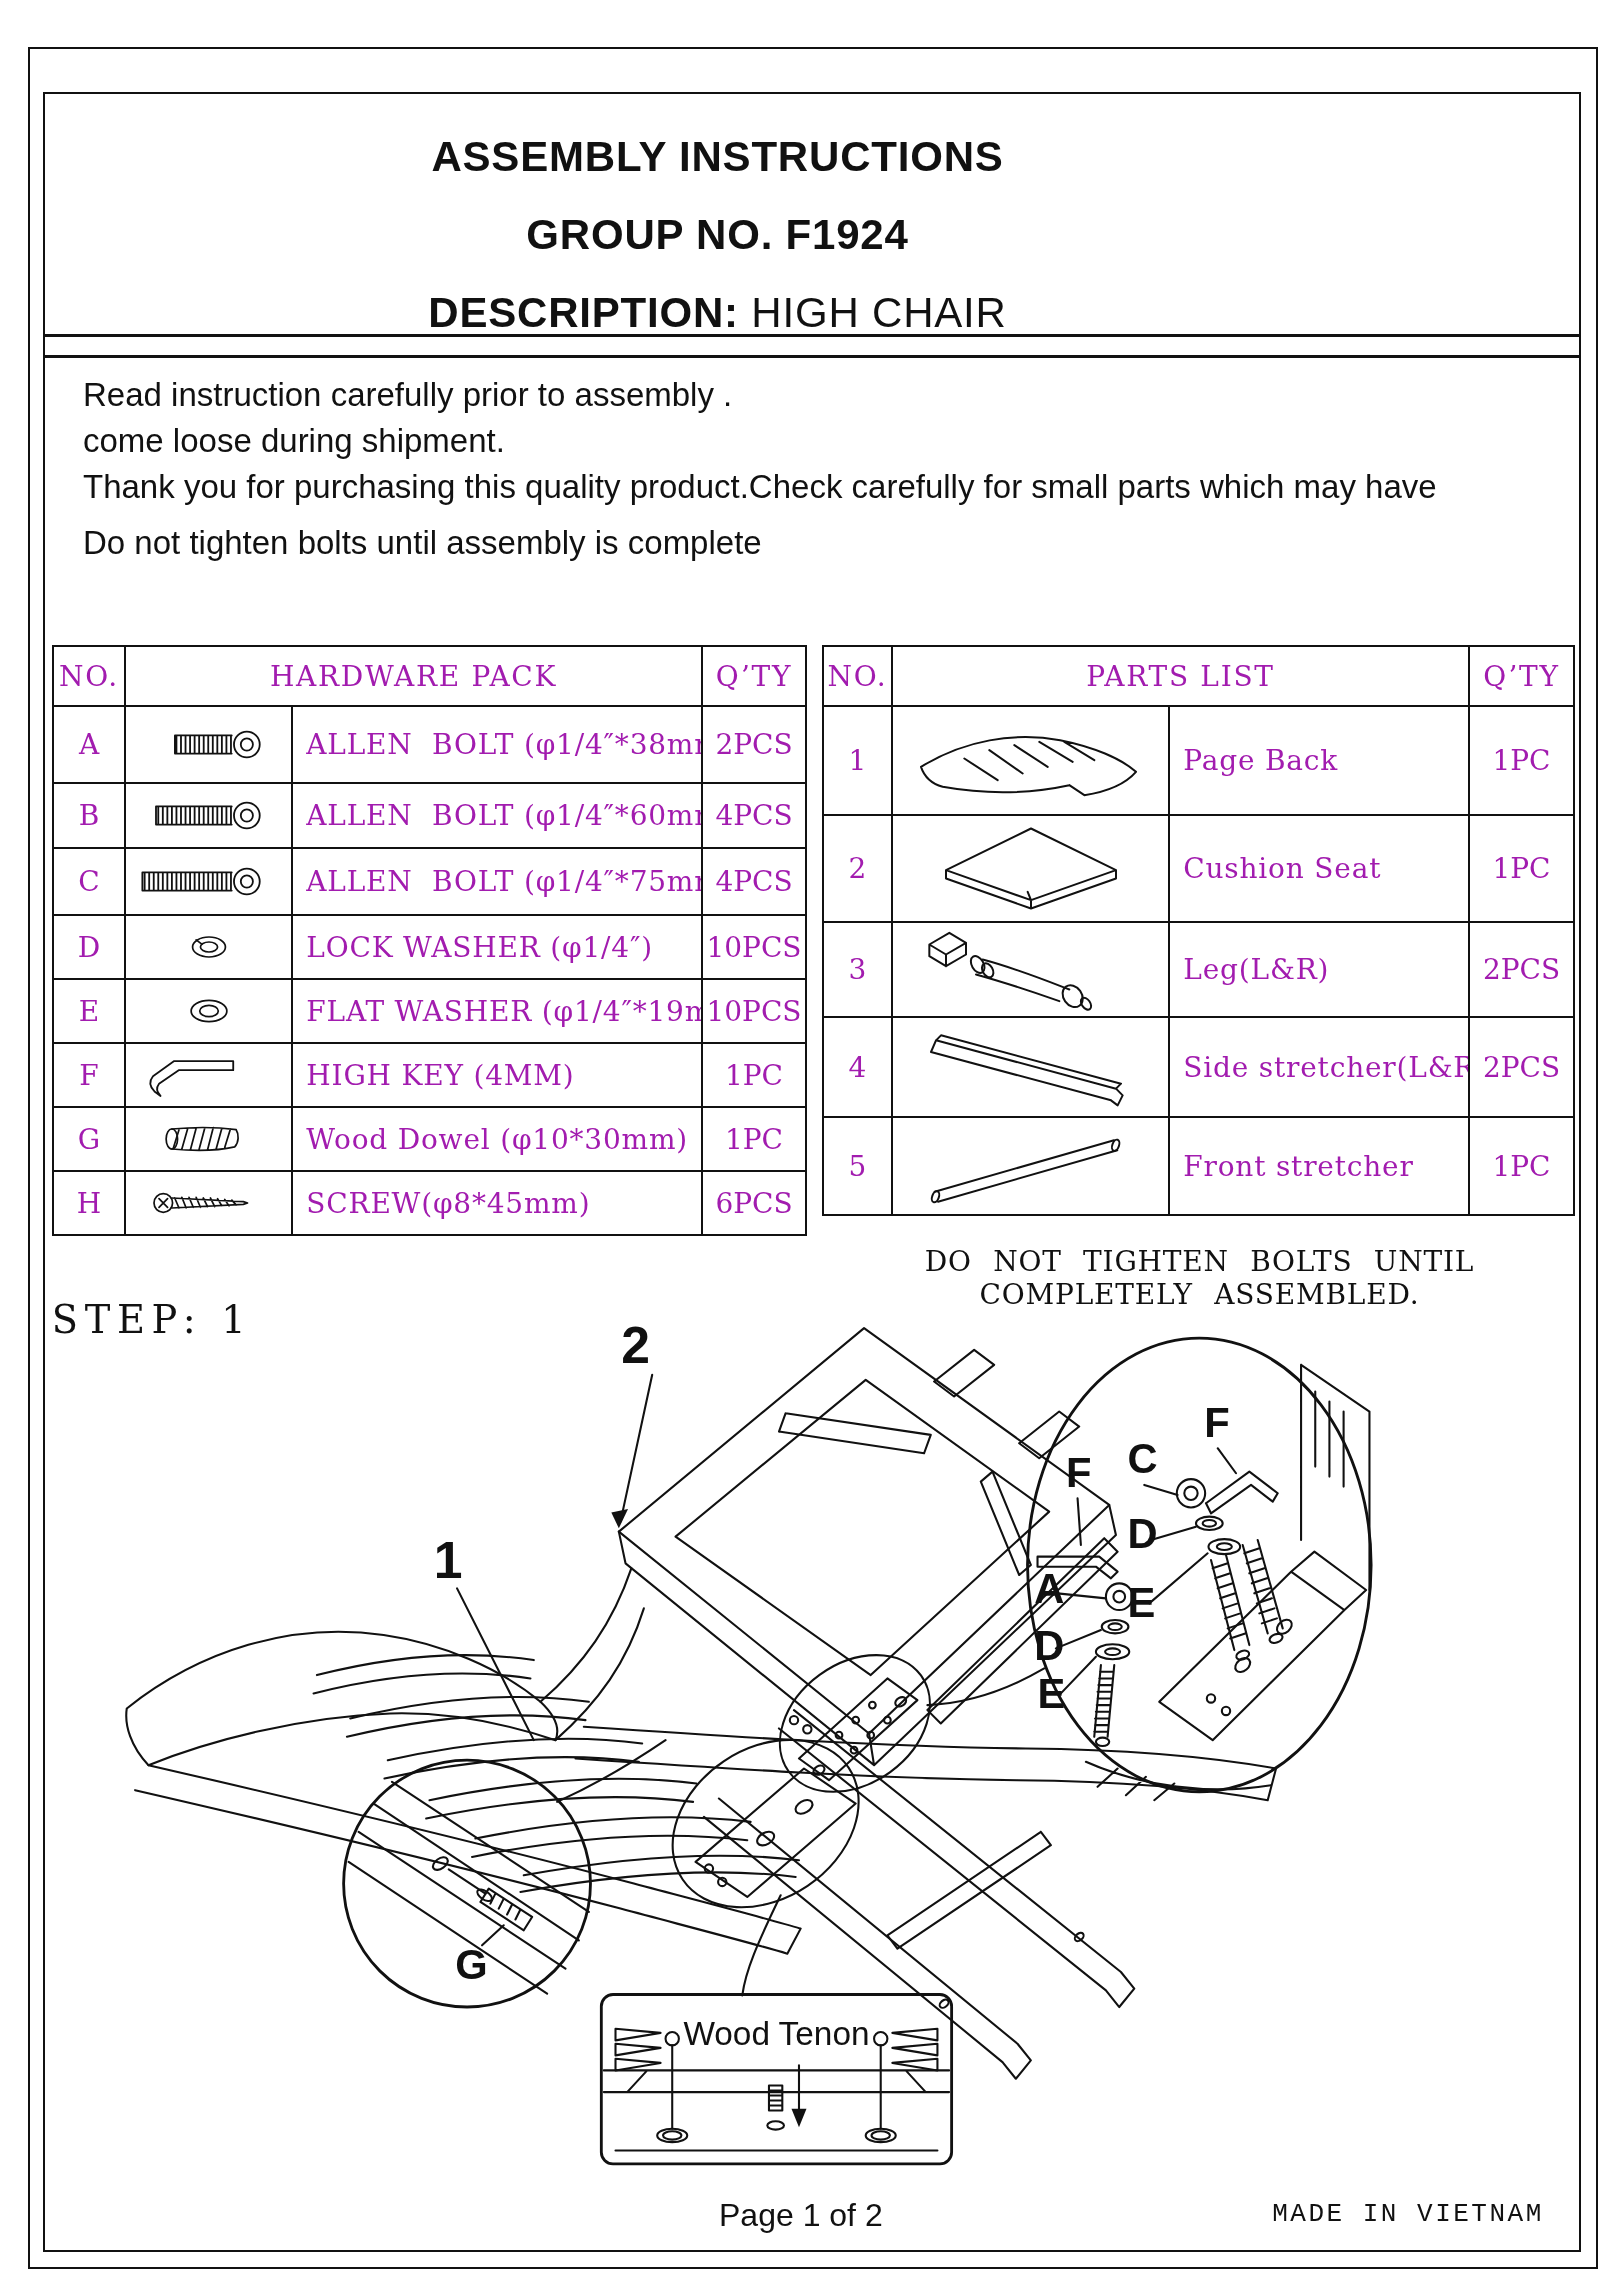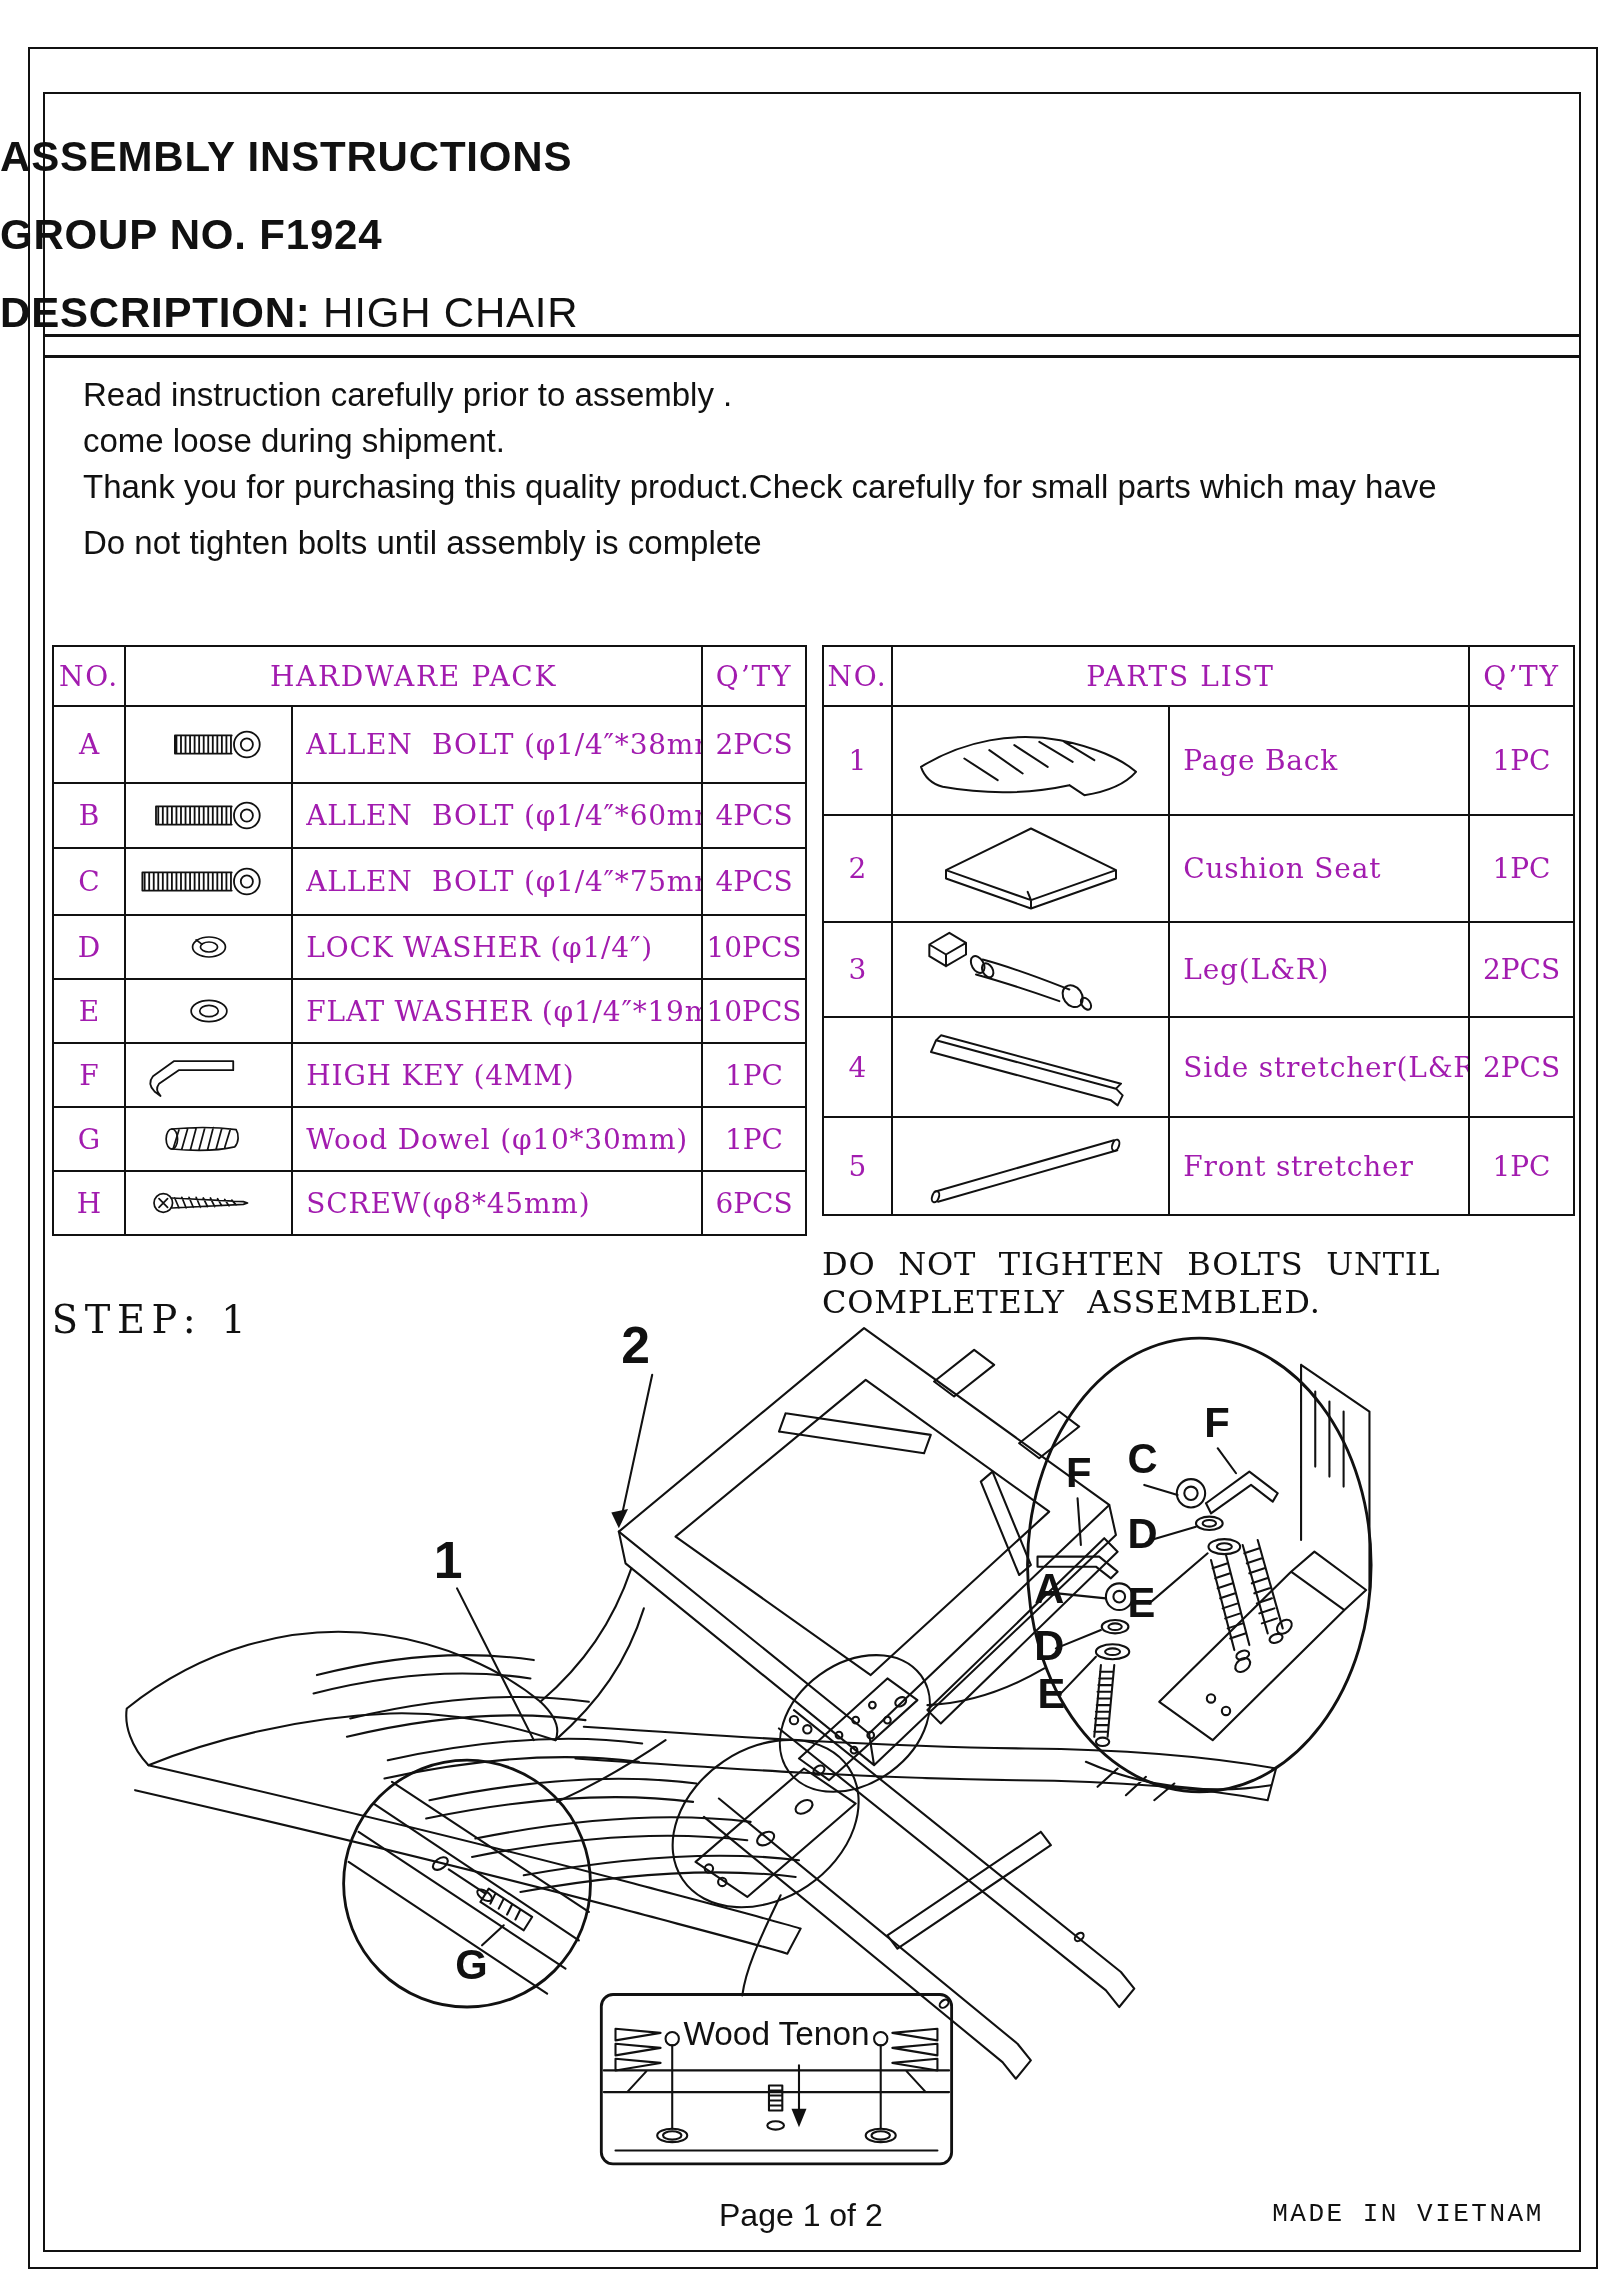--- a/index.html
+++ b/index.html
@@ -5,40 +5,40 @@
   html,body{margin:0;padding:0}
   body{
     width:1623px;height:2295px;position:relative;background:#fff;
     font-family:"Liberation Sans",sans-serif;color:#111;overflow:hidden;
   }
   .abs{position:absolute}
   .box{box-sizing:border-box;border:2.5px solid #111}
   .hline{position:absolute;height:2.5px;background:#111}
 
   
-  .title-block{left:0;top:118px;width:1435px;line-height:78px}
+  .title-block{left:0;top:118px;width:1435px;text-align:center;line-height:78px}
   .t-line{font-size:42px;font-weight:bold;letter-spacing:0.8px}
   .t-desc-val{font-weight:normal}
 
   
   .instr{left:83px;top:372px;width:1468px;font-size:33px;line-height:46px}
   .instr .gap{margin-top:10px}
 
   
   table.sheet{position:absolute;border-collapse:collapse;table-layout:fixed;
     font-family:"DejaVu Serif",serif;font-size:28px;color:#a21caf}
   table.sheet td,table.sheet th{border:2.5px solid #111;padding:0;font-weight:normal;overflow:hidden}
   .cc{text-align:center;vertical-align:middle}
   .dc{text-align:left;vertical-align:middle;padding-left:13.3px!important;white-space:pre;letter-spacing:0.8px}
   th.hdr{text-align:center;vertical-align:middle;letter-spacing:1.7px}
   .hw{left:52px;top:645px;width:753px}
   .pt{left:822px;top:645px;width:752px}
 
-  .note{left:822px;top:1245px;width:755px;text-align:left;
-    font-family:"DejaVu Serif",serif;font-size:32px;letter-spacing:0.8px;word-spacing:11.7px}
+  .note{left:822px;top:1245px;width:755px;text-align:center;
+    font-family:"DejaVu Serif",serif;font-size:28px;letter-spacing:0.8px;word-spacing:11.7px}
 
   
   .footer-page{left:719px;top:2197px;font-size:32px}
   .footer-origin{left:1268px;top:2199px;width:280px;text-align:center;
     font-family:Liberation Mono, monospace;font-size:26px;letter-spacing:2.5px}
 
   
   .ln{fill:none;stroke:#111;stroke-width:2.5;stroke-linecap:round;stroke-linejoin:round}
   .ln3{fill:none;stroke:#111;stroke-width:3.4;stroke-linecap:round;stroke-linejoin:round}
   .fl{fill:#111;stroke:none}

